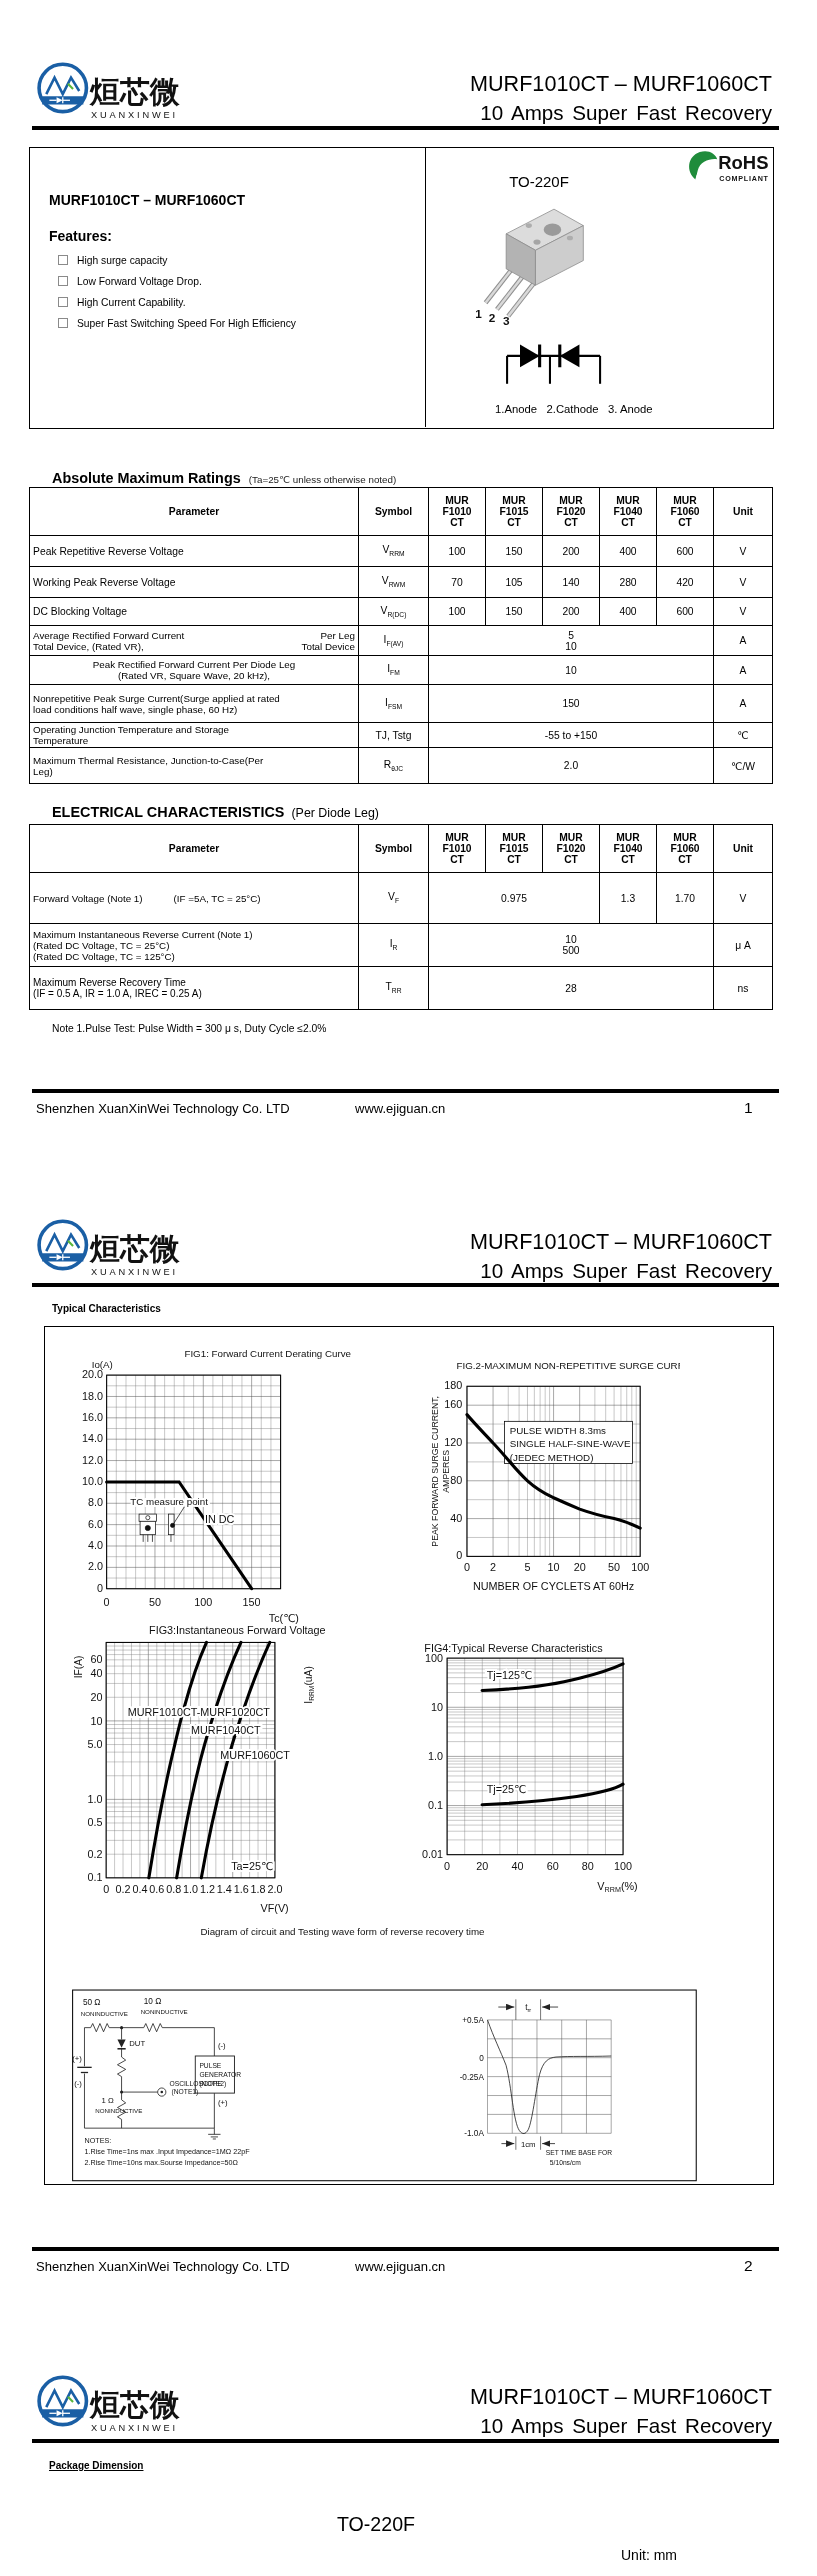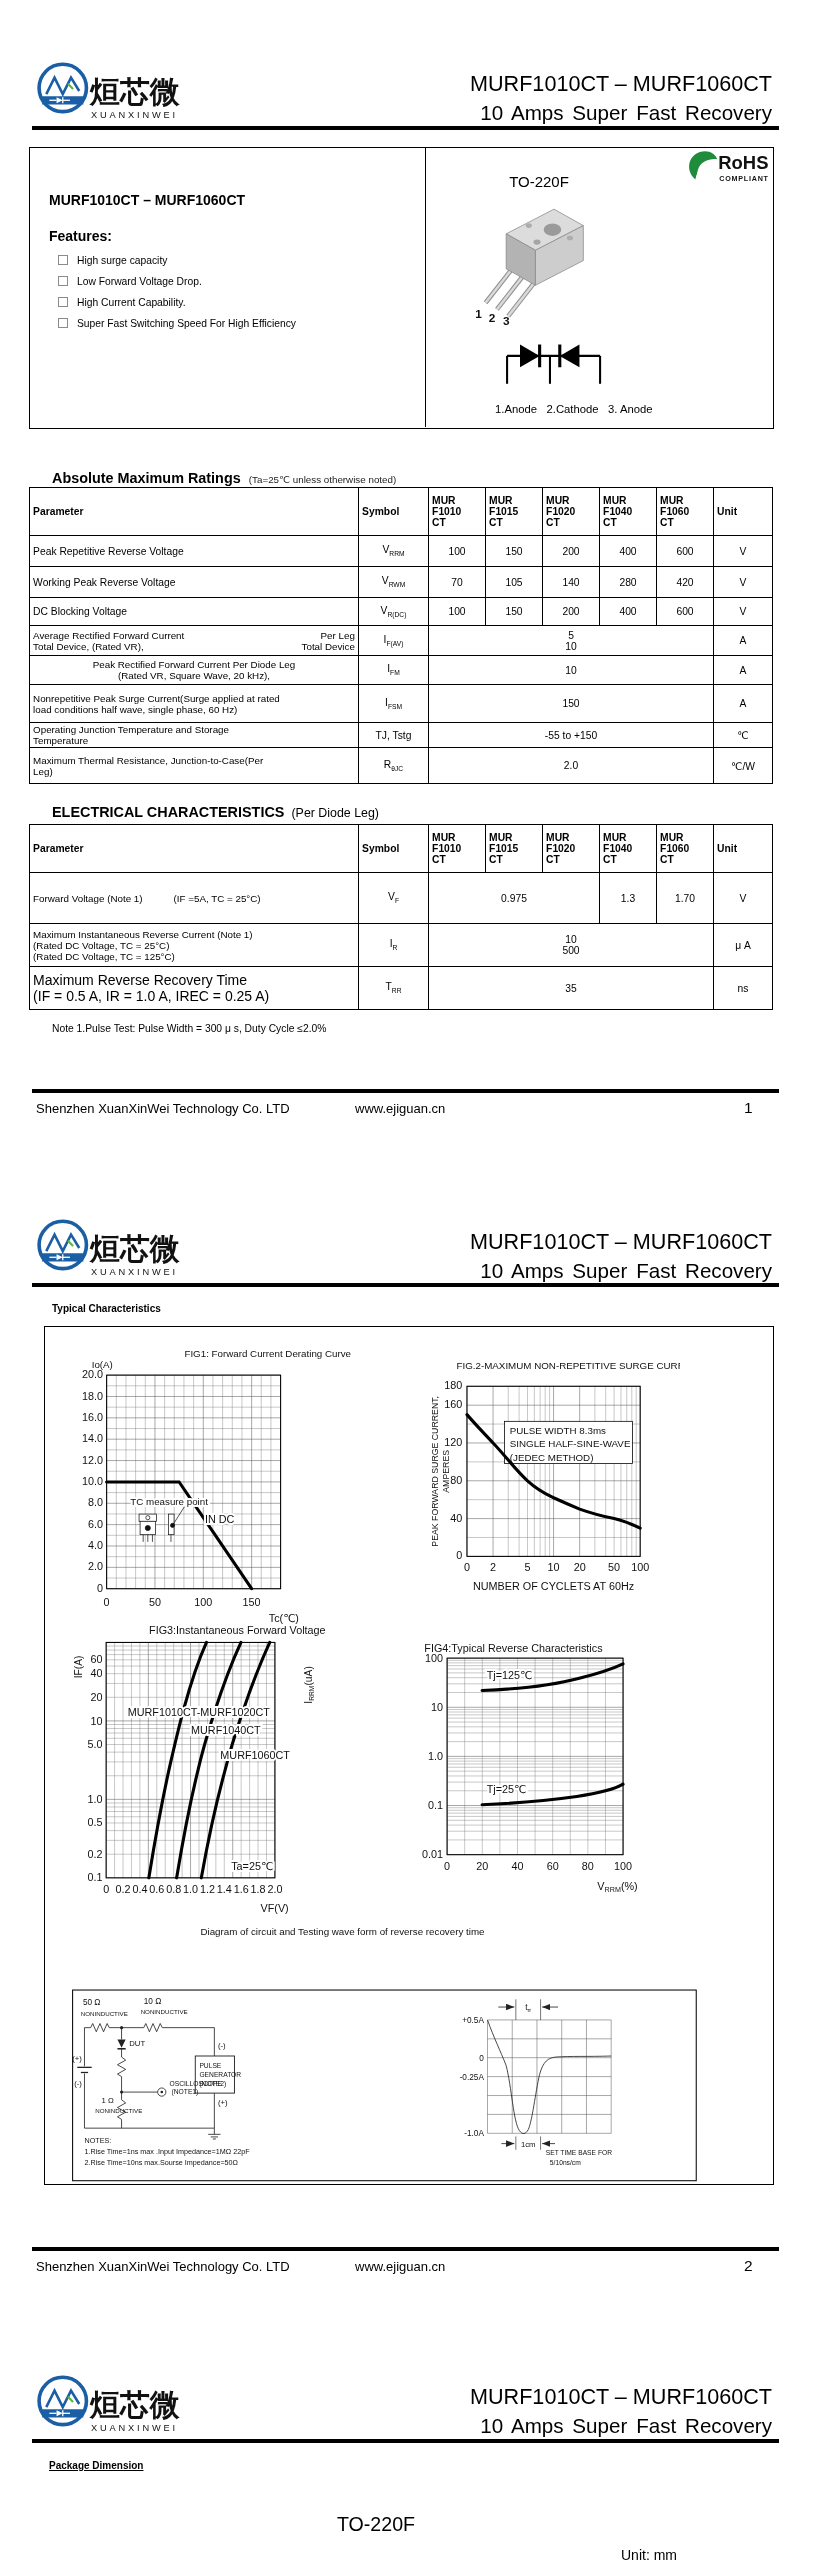--- a/index.html
+++ b/index.html
@@ -11,21 +11,21 @@
   .sec-title{font-weight:bold;font-size:10px;}
   .ftr-co{font-size:13px;}
   .ftr-pg{font-size:15.5px;}
   table{border-collapse:collapse;table-layout:fixed;}
   .dtable{position:absolute;background:#fff;}
   .dtable td,.dtable th{border:1px solid #000;font-size:10.3px;padding:1px 3.1px;vertical-align:middle;overflow:hidden;}
   .dtable tr{border-top:1.5px solid #000;border-bottom:1.5px solid #000;}
   .dtable{border:1.5px solid #000;}
   .pcell{text-align:left;padding-left:6.2px;}
   .vcell{text-align:center;}
-  .hcell{text-align:left;font-weight:bold;}
+  .hcell{text-align:center;font-weight:bold;}
   sub.s{font-size:6.7px;}
   .chk{display:inline-block;width:7.7px;height:7.7px;border:1px solid #8a8a8a;margin-right:9.3px;vertical-align:-0.5px;}
   .feat{font-size:10.3px;margin-bottom:9.8px;white-space:nowrap;}
   svg text{font-family:"Liberation Sans","DejaVu Sans",sans-serif;fill:#111;}
   .tk{font-size:21px;}
   .tk2{font-size:19px;}
   .figtitle{font-size:19px;}
   .wbg{stroke:#fff;stroke-width:8px;paint-order:stroke;}
   .grid{stroke:#555;stroke-width:1;}
   .grid2{stroke:#777;stroke-width:0.8;}
@@ -305,26 +305,26 @@
           <div>(Rated DC Voltage, TC = 125°C)</div>
     </td>
     <td class="vcell"><span>I</span><sub class="s">R</sub></td>
     <td class="vcell" colspan="5">
           <div>10</div>
           <div>500</div>
         </td>
     <td class="vcell">μ A</td>
   </tr>
   <tr style="height:43px;">
-    <td class="pcell" style="font-size:14px;">
+    <td class="pcell" style="font-size:10px;">
       <div>Maximum Reverse Recovery Time</div>
           <div>(IF = 0.5 A, IR = 1.0 A, IREC = 0.25 A)</div>
     </td>
     <td class="vcell"><span>T</span><sub class="s">RR</sub></td>
-    <td class="vcell" colspan="5">35</td>
+    <td class="vcell" colspan="5">28</td>
     <td class="vcell">ns</td>
   </tr>
 </tbody>
   </table>
 
 <div class="abs" style="left:52px;top:1023px;font-size:10.3px;">Note 1.Pulse Test: Pulse Width = 300 μ s, Duty Cycle ≤2.0%</div>
 
 <div class="abs rule" style="left:32px;top:1089px;width:747px;height:3.6px;"></div>
 <div class="abs ftr-co" style="left:36px;top:1101px;">Shenzhen XuanXinWei Technology Co. LTD</div>
 <div class="abs ftr-co" style="left:355px;top:1101px;">www.ejiguan.cn</div>

